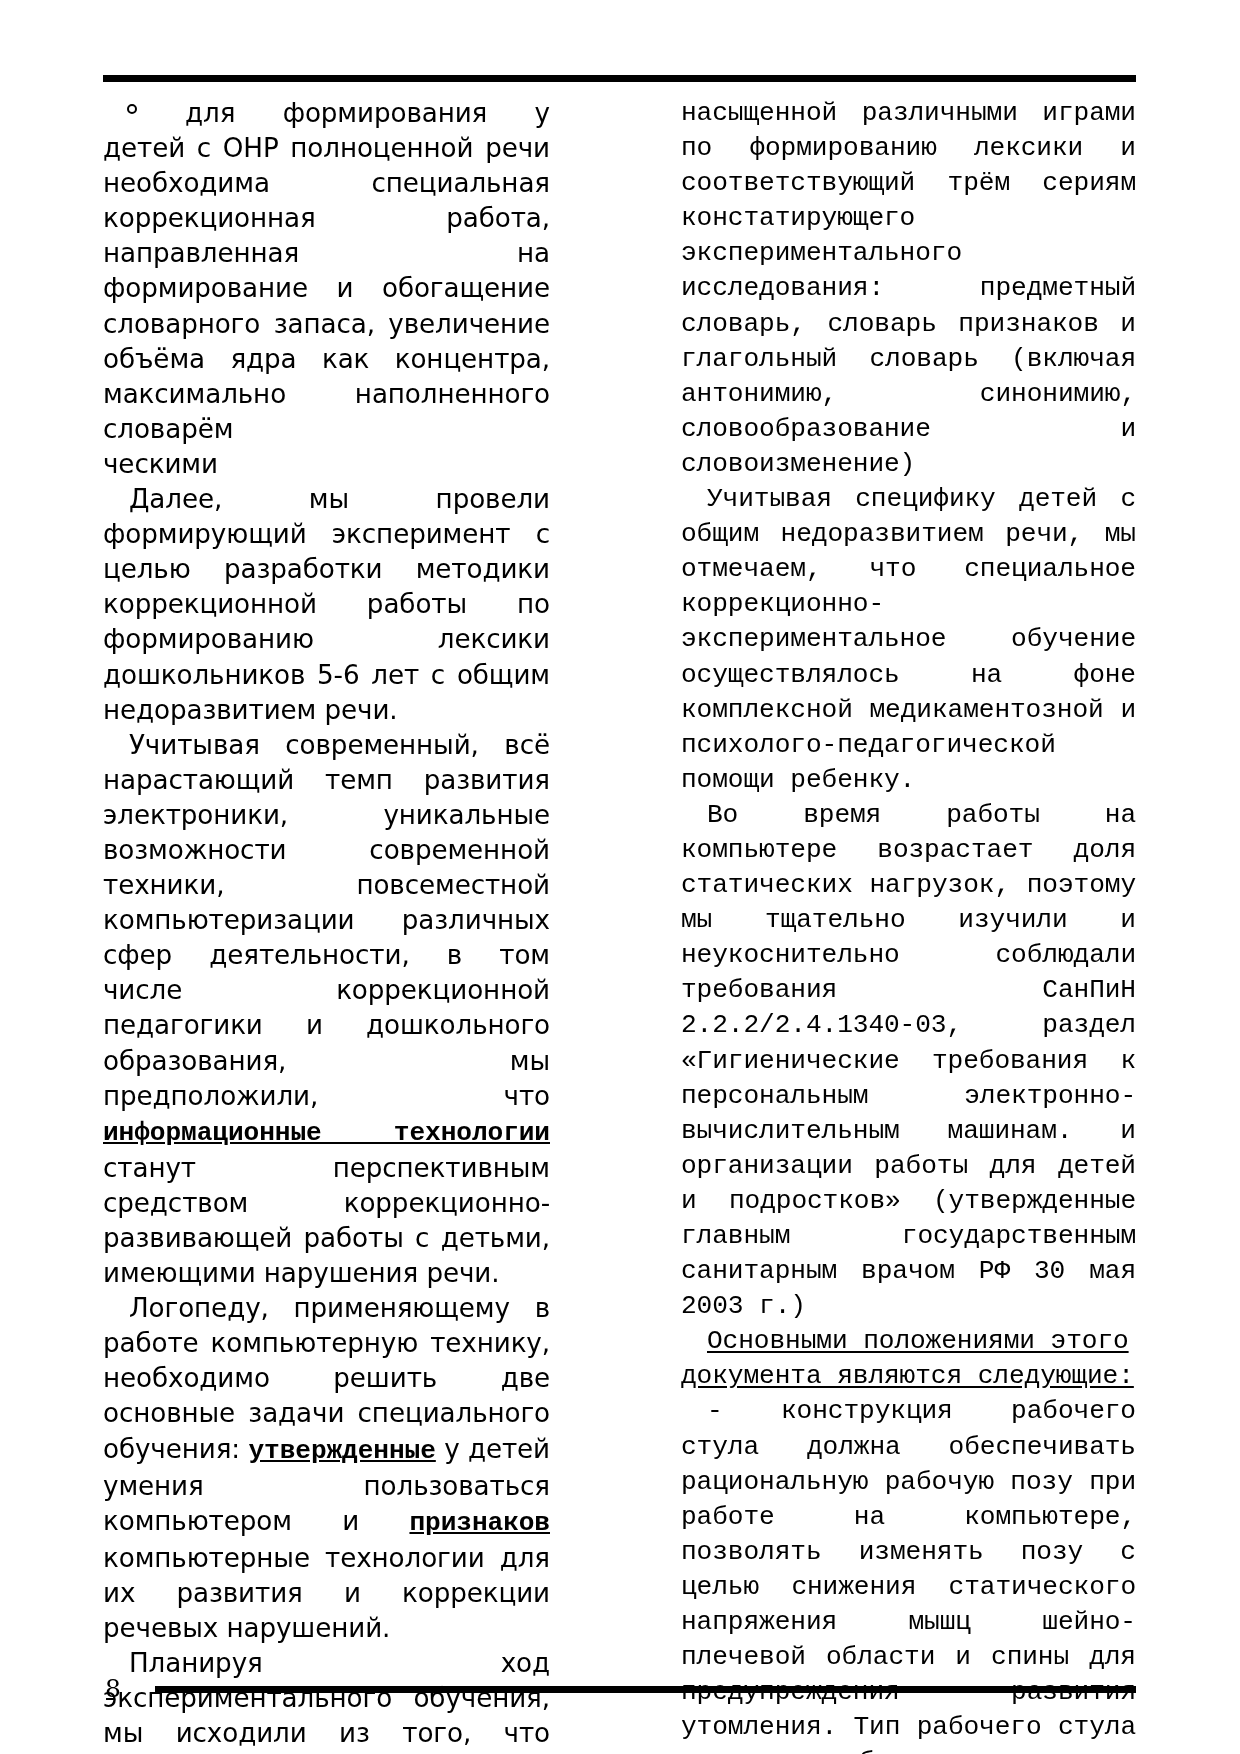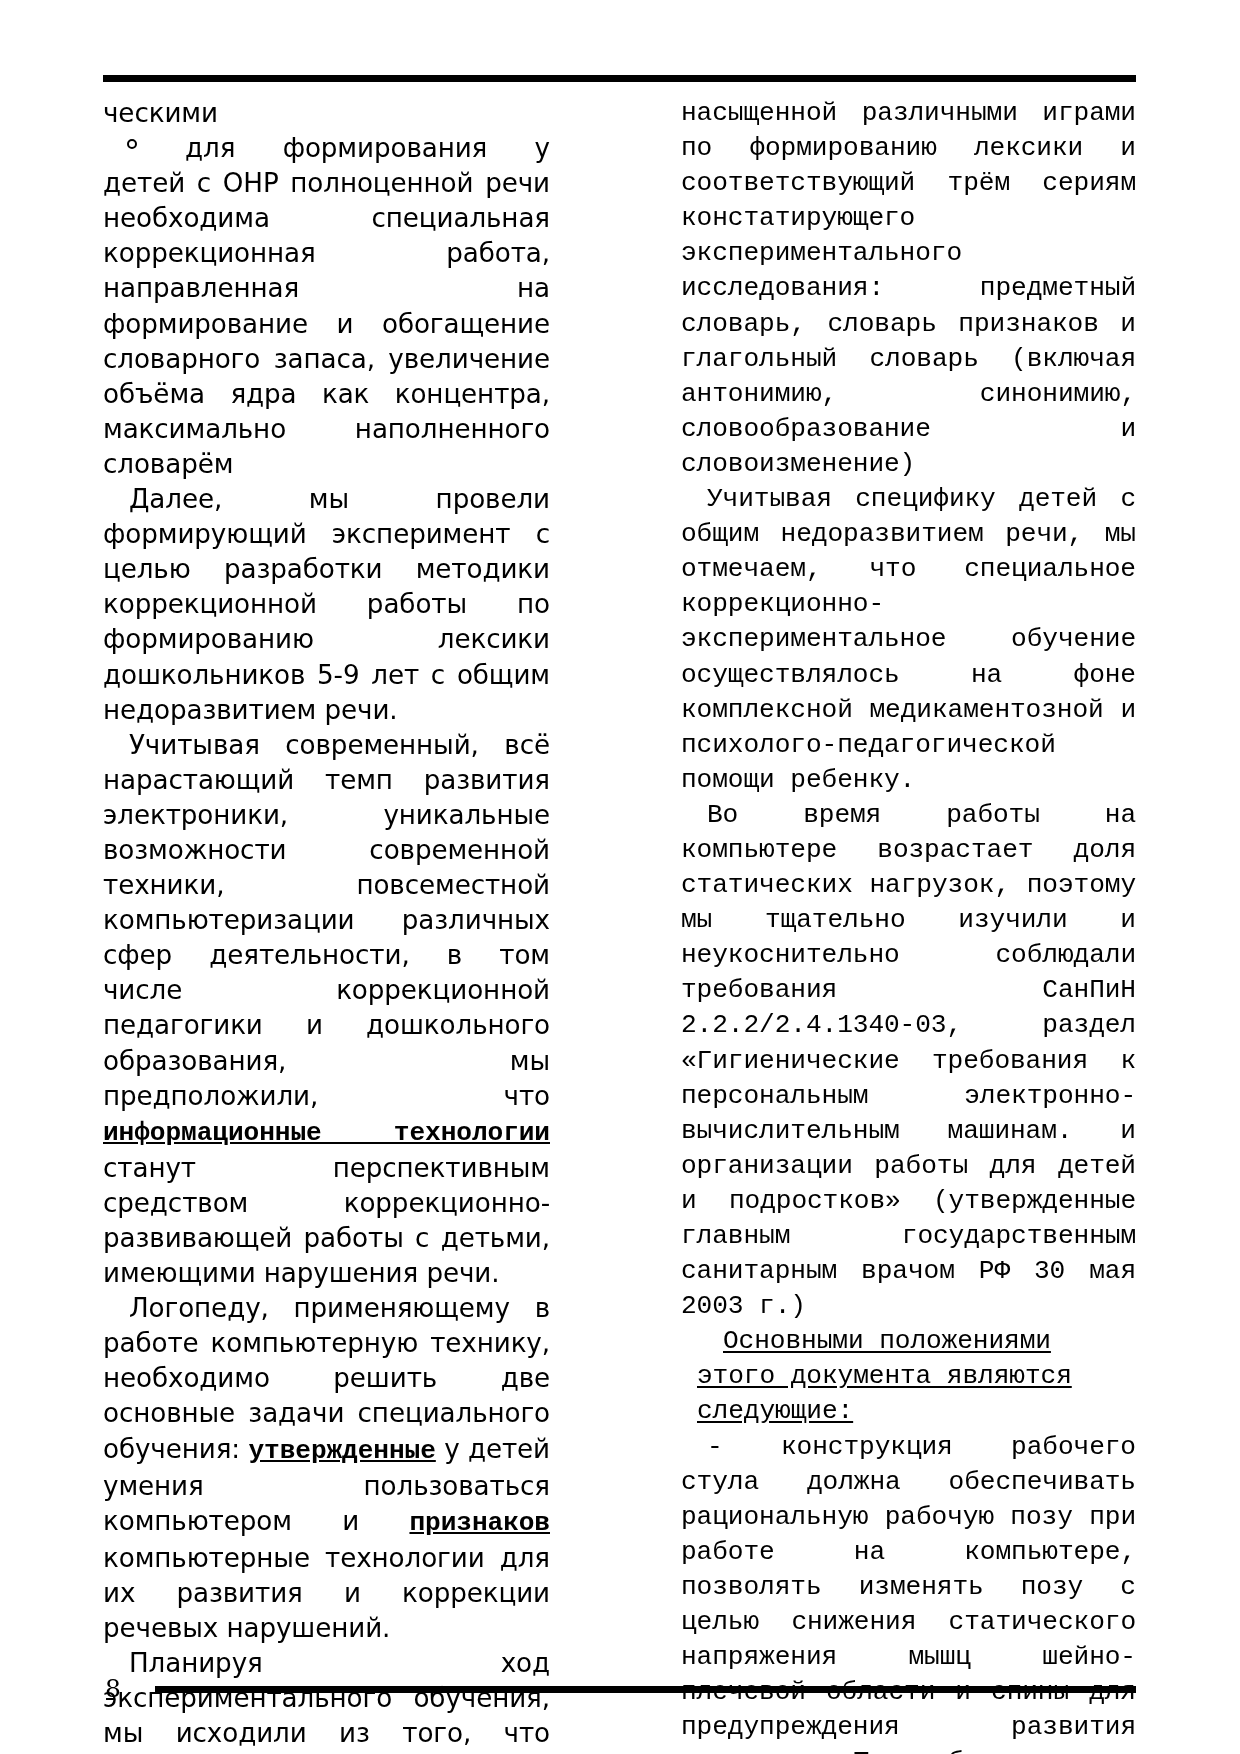--- a/index.html
+++ b/index.html
@@ -48,21 +48,21 @@
     line-height: 35.1px;
     text-align: justify;
     text-justify: inter-word;
     letter-spacing: -0.1px;
     word-spacing: 0px;
     -webkit-hyphens: none;
     hyphens: none;
   }
   p.indent { text-indent: 26px; }
   p.noindent { text-indent: 0; }
-  p.last-left { text-align: left; margin-left: 16px; }
+  p.last-left { text-align: left; }
   .bullet-glyph {
     display: inline-block;
     width: 10px;
     height: 10px;
     border: 2px solid #000;
     border-radius: 50%;
     box-sizing: border-box;
     vertical-align: 0.30em;
     margin-left: 24px;
     margin-right: 48px;
@@ -108,25 +108,25 @@
 <body>
 
 <div class="page">
 
   <div class="rule-top"></div>
 
   <div class="columns">
 
     <div class="col col-left">
 
+      <p class="noindent"><span class="bullet-glyph"></span><span>для формирования у детей с ОНР полноценной речи необходима специальная коррекционная работа, направленная на формирование и обогащение словарного запаса, увеличение объёма ядра   как концентра, максимально наполненного словарём</span></p>
+
       <p class="noindent">ческими</p>
 
-      <p class="noindent"><span class="bullet-glyph"></span><span>для формирования у детей с ОНР полноценной речи необходима специальная коррекционная работа, направленная на формирование и обогащение словарного запаса, увеличение объёма ядра   как концентра, максимально наполненного словарём</span></p>
-
-      <p class="indent">Далее, мы провели формирующий эксперимент с целью  разработки методики коррекционной работы по формированию лексики  дошкольников 5-9 лет с общим недоразвитием речи.</p>
+      <p class="indent">Далее, мы провели формирующий эксперимент с целью  разработки методики коррекционной работы по формированию лексики  дошкольников 5-6 лет с общим недоразвитием речи.</p>
 
       <p class="indent"><span>Учитывая современный, всё нарастающий темп развития электроники, уникальные возможности современной техники, повсеместной компьютеризации различных сфер деятельности, в том числе коррекционной педагогики и дошкольного образования, мы предположили, что </span><b class="bu">информационные технологии</b><span>  станут перспективным средством коррекционно-развивающей работы с детьми, имеющими нарушения речи.</span></p>
 
       <p class="indent"><span>Логопеду, применяющему в работе компьютерную технику, необходимо решить две основные задачи специального обучения: </span><b class="bu">утвержденные</b><span> у детей умения пользоваться компьютером и </span><b class="bu">признаков</b><span> компьютерные технологии для их развития и коррекции речевых нарушений.</span></p>
 
       <p class="indent">Планируя ход экспериментального обучения, мы исходили из того, что важнейшей составляющей теоретической основы использования информационных технологий в коррекционной деятельности являются уровень актуального развития ребенка и зона его ближайшего развития (согласно учению Л.С. Выготского).</p>
 
     </div>
 
     <div class="col col-right">

